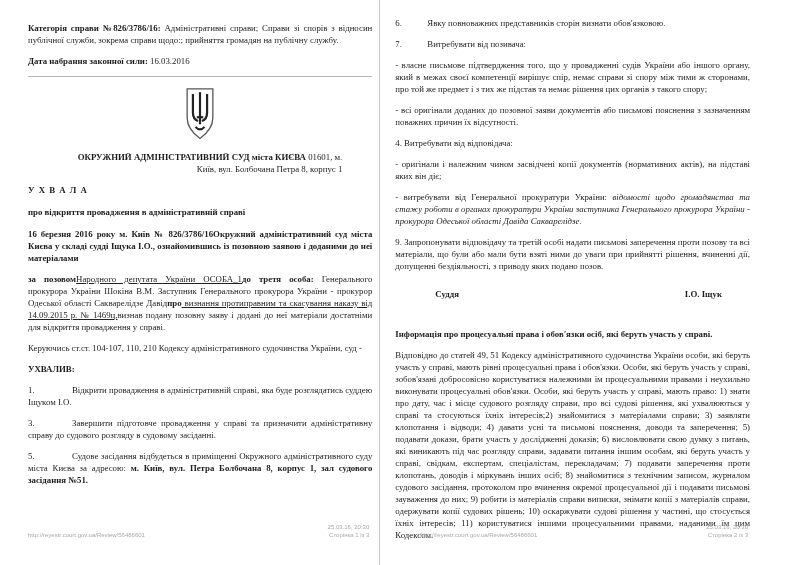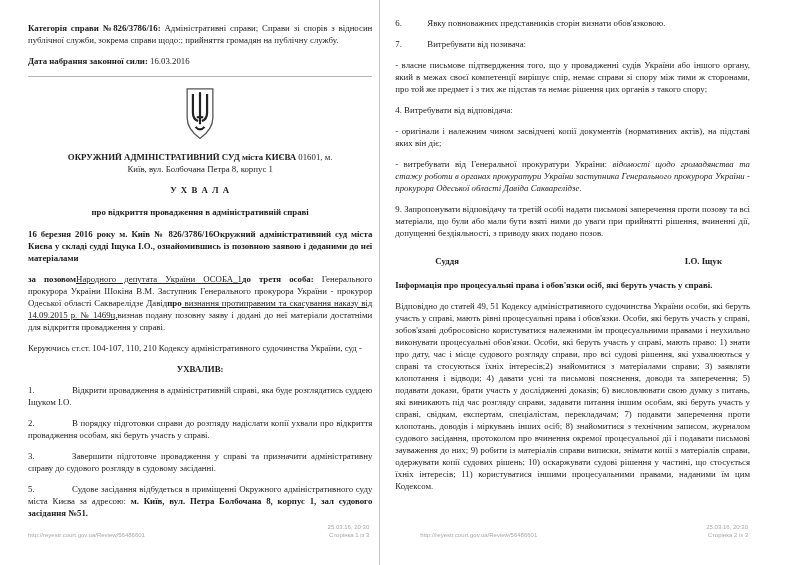--- a/index.html
+++ b/index.html
@@ -13,31 +13,31 @@
   .page { width:400px; height:565px; position:relative; overflow:hidden; }
   .page1 { padding:22px 7px 0 28px; border-right:1px solid #c9c9c9; }
   .page2 { padding:17px 10px 16px 15px; }
   p, .p {
     font-size:8.8px; line-height:12px; text-align:justify;
     margin:0 0 9px 0;
   }
   .b { font-weight:bold; }
   .i { font-style:italic; }
   .u { text-decoration:underline; color:#222; }
-  .center { text-align:center; }
+  .center { text-align:left; }
   .hr { border:none; border-top:1px solid #b5b5b5; margin:4px 0 10px 0; }
   .emblem-wrap { text-align:center; margin:2px 0 6px 0; }
-  .court-head { text-align:center; padding:0 30px; }
+  .court-head { text-align:right; padding:0 30px; }
   .title { font-weight:bold; letter-spacing:1px; margin:4px 0 10px 0; }
   .subtitle { font-weight:bold; margin-bottom:10px; }
   .num { display:inline-block; min-width:44px; }
   .num2 { display:inline-block; min-width:32px; }
   .judge-row {
     display:flex; justify-content:space-between; font-weight:bold;
-    font-size:8.8px; line-height:12px; margin:16px 0 12px 0;
+    font-size:8.8px; line-height:12px; margin:16px 0 28px 0;
     padding:0 28px 0 40px;
   }
   .info-head { font-weight:bold; text-align:left; }
   .footer {
     position:absolute; bottom:26px; left:0; right:0;
     display:flex; justify-content:space-between; align-items:flex-end;
     font-family:"Liberation Sans", sans-serif;
     font-size:6px; line-height:8px; color:#a9a9a9;
   }
   .page1 .footer { padding:0 10px 0 28px; }
@@ -79,21 +79,20 @@
     <p class="b">16 березня 2016 року м. Київ №  826/3786/16Окружний адміністративний суд міста Києва у складі судді Іщука І.О., ознайомившись із позовною заявою і доданими до неї матеріалами</p>
 
     <p><span class="b">за позовом</span><span class="u">Народного депутата України ОСОБА_1</span><span class="b">до третя особа:</span><span> Генерального прокурора України Шокіна В.М. Заступник Генерального прокурора України - прокурор Одеської області Сакварелідзе Давід</span><span class="b">про</span><span class="u"> визнання протиправним та скасування наказу від 14.09.2015 р. № 1469ц,</span><span>визнав подану позовну заяву і додані до неї матеріали достатніми для відкриття провадження у справі.</span></p>
 
     <p>Керуючись ст.ст. 104-107, 110, 210 Кодексу адміністративного судочинства України, суд -</p>
 
     <p class="center b">УХВАЛИВ:</p>
 
     <p><span class="num">1.</span><span>Відкрити провадження в адміністративній справі, яка буде розглядатись суддею Іщуком І.О.</span></p>
 
-    <p><span class="num">2.</span><span>В порядку підготовки справи до розгляду надіслати копії ухвали про відкриття провадження особам, які беруть участь у справі.</span></p>
 
     <p><span class="num">3.</span><span>Завершити підготовче провадження у справі та призначити адміністративну справу до судового розгляду в судовому засіданні.</span></p>
 
 
     <p><span class="num">5.</span><span>Судове засідання відбудеться в приміщенні Окружного адміністративного суду міста Києва за адресою: </span><span class="b">м. Київ, вул. Петра Болбочана 8, корпус 1, зал судового засідання №51.</span></p>
 
     <div class="footer">
       <span>http://reyestr.court.gov.ua/Review/56486601</span>
       <span class="right">
         <span>25.03.16, 20:30</span><br>
@@ -103,20 +102,21 @@
   </div>
 
   <div class="page page2">
 
     <p><span class="num2">6.</span><span>Явку повноважних представників сторін визнати обов'язковою.</span></p>
 
     <p><span class="num2">7.</span><span>Витребувати від позивача:</span></p>
 
     <p>- власне письмове підтвердження того, що у провадженні судів України або іншого органу, який в межах своєї компетенції вирішує спір, немає справи зі спору між тими ж сторонами, про той же предмет і з тих же підстав та немає рішення цих органів з такого спору;</p>
 
+    <p>- всі оригінали доданих до позовної заяви документів або письмові пояснення з зазначенням поважних причин їх відсутності.</p>
 
     <p>4. Витребувати від відповідача:</p>
 
     <p>- оригінали і належним чином засвідчені копії документів (нормативних актів), на підставі яких він діє;</p>
 
     <p><span>- витребувати від Генеральної прокуратури України: </span><span class="i">відомості щодо громадянства та стажу роботи в органах прокуратури України заступника Генерального прокурора України - прокурора Одеської області Давіда Сакварелідзе.</span></p>
 
     <p>9. Запропонувати відповідачу та третій особі надати письмові заперечення проти позову та всі матеріали, що були або мали бути взяті ними до уваги при прийнятті рішення, вчиненні дії, допущенні бездіяльності, з приводу яких подано позов.</p>
 
     <div class="judge-row">

